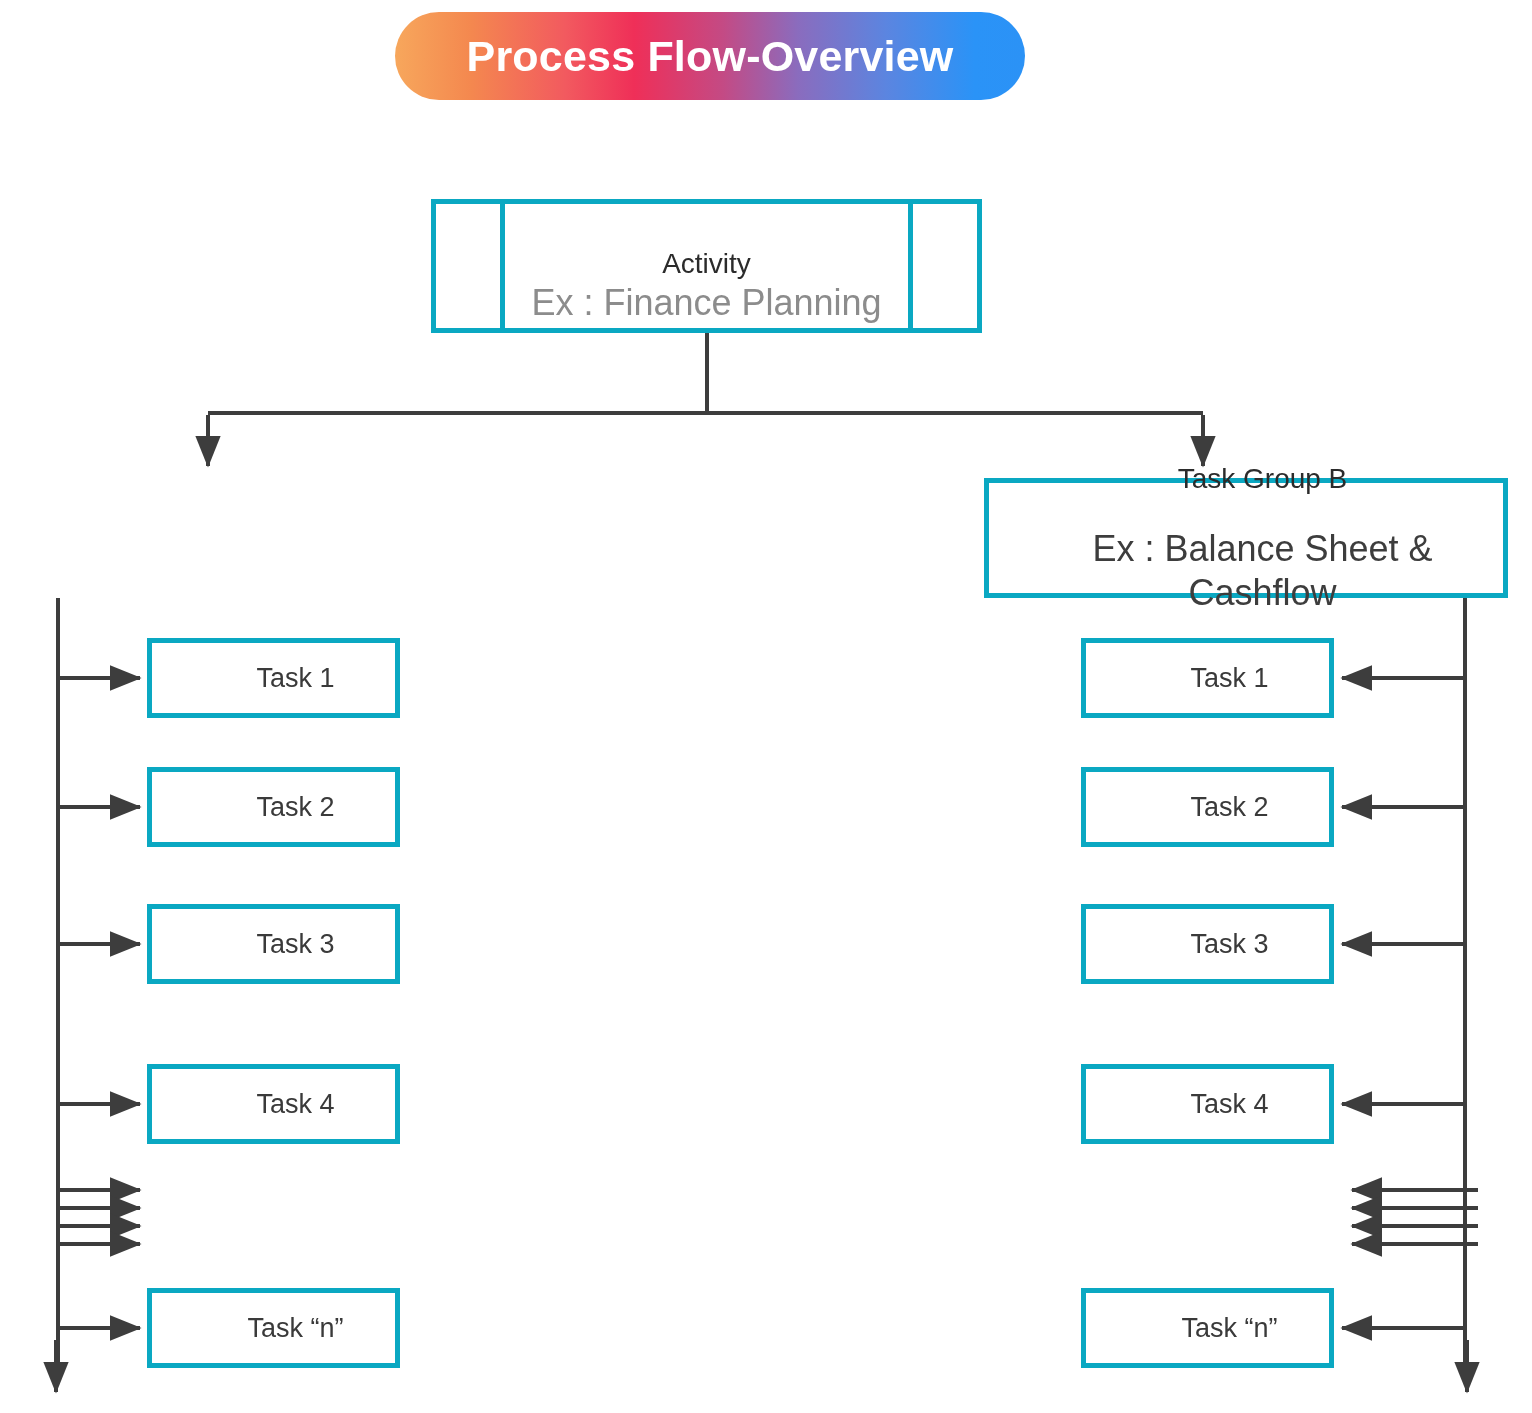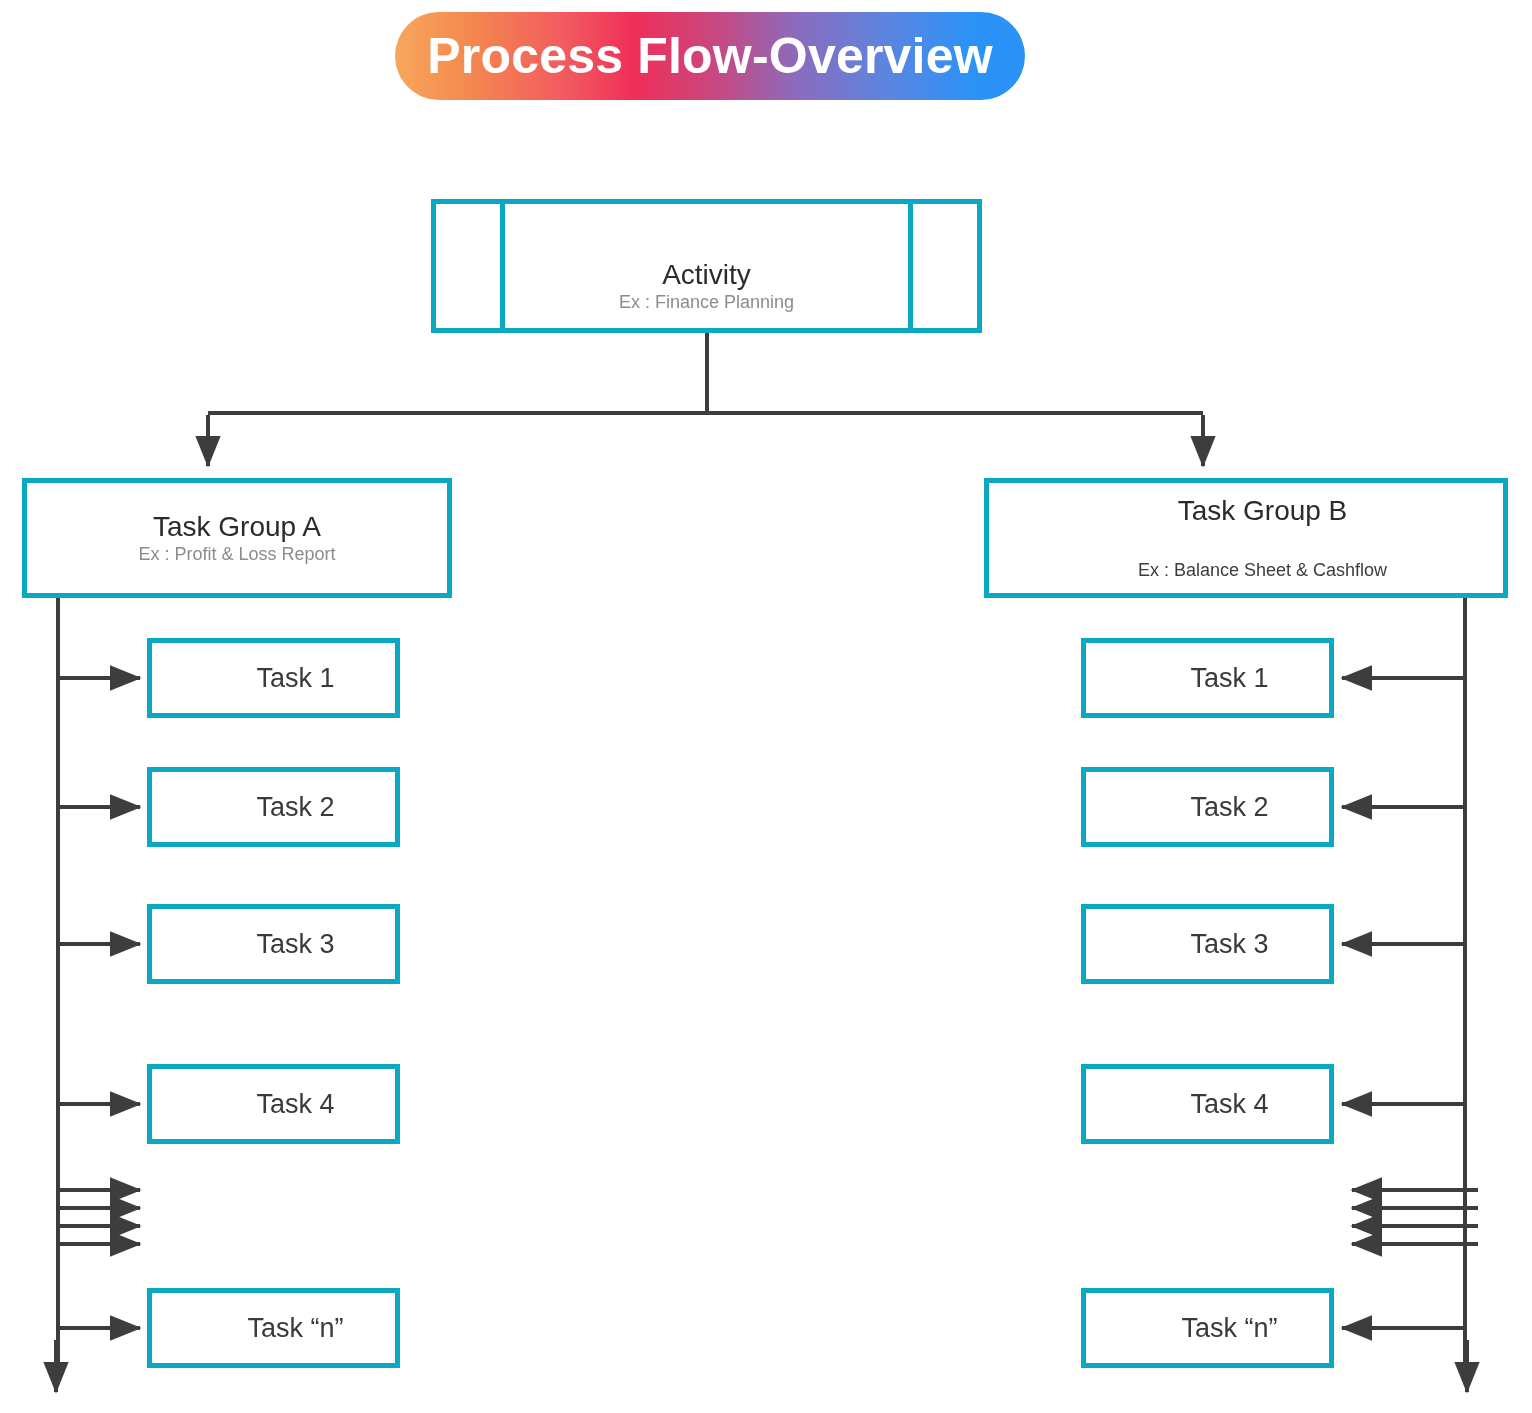--- a/index.html
+++ b/index.html
@@ -40,21 +40,21 @@
         #5b85e0 78%,
         #2a93f7 92%,
         #2b92f6 100%);
     display: flex;
     align-items: center;
     justify-content: center;
     box-sizing: border-box;
   }
   .title-text {
     color: #ffffff;
-    font-size: 50px;
+    font-size: 43px;
     font-weight: bold;
     letter-spacing: 0.2px;
     white-space: nowrap;
     user-select: none;
   }
 
   
   .node {
     position: absolute;
     box-sizing: border-box;
@@ -66,21 +66,21 @@
     justify-content: center;
     text-align: center;
     line-height: 1.22;
   }
   .node .line-main {
     color: #2b2b2b;
     font-size: 28px;
   }
   .node .line-sub {
     color: #8c8c8c;
-    font-size: 18px;
+    font-size: 36px;
   }
   .node .line-sub.dark {
     color: #3d3d3d;
     margin-top: 31px;
   }
 
   
   .activity {
     left: 431px;
     top: 199px;
@@ -200,24 +200,20 @@
 
   <div class="node activity">
     <span class="rule left"></span>
     <span class="rule right"></span>
     <div class="labels">
       <div class="line-main">Activity</div>
       <div class="line-sub">Ex : Finance Planning</div>
     </div>
   </div>
 
-  <div class="node group-a">
-    <div class="line-main">Task Group A</div>
-    <div class="line-sub">Ex : Profit &amp; Loss Report</div>
-  </div>
 
   <div class="node group-b">
     <div class="line-main">Task Group B</div>
     <div class="line-sub dark">Ex : Balance Sheet &amp; Cashflow</div>
   </div>
 
   <div class="node task task-left" style="top:638px;">
     <div class="line-main">Task 1</div>
   </div>
   <div class="node task task-left" style="top:767px;">

